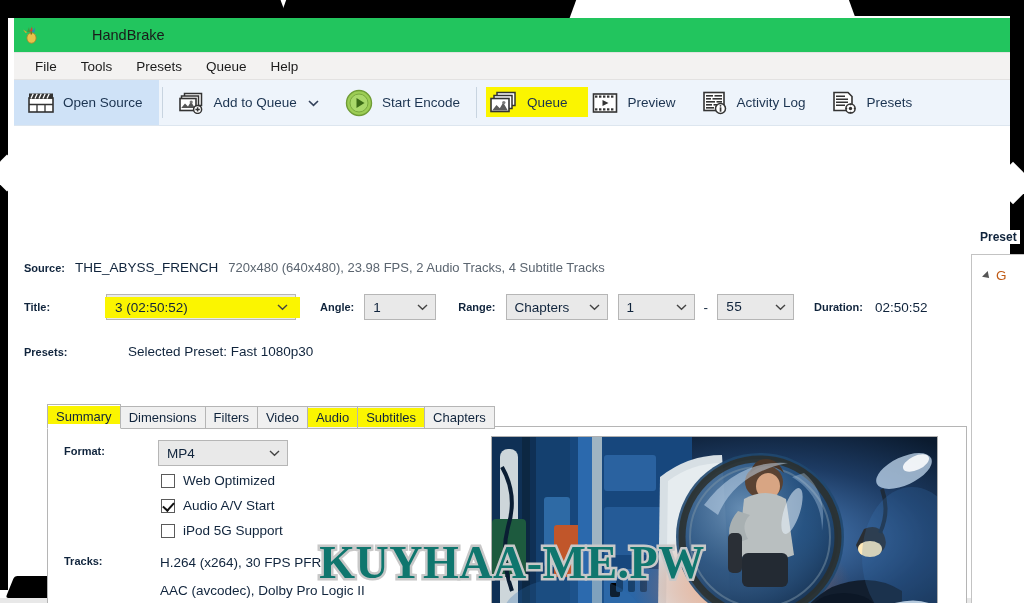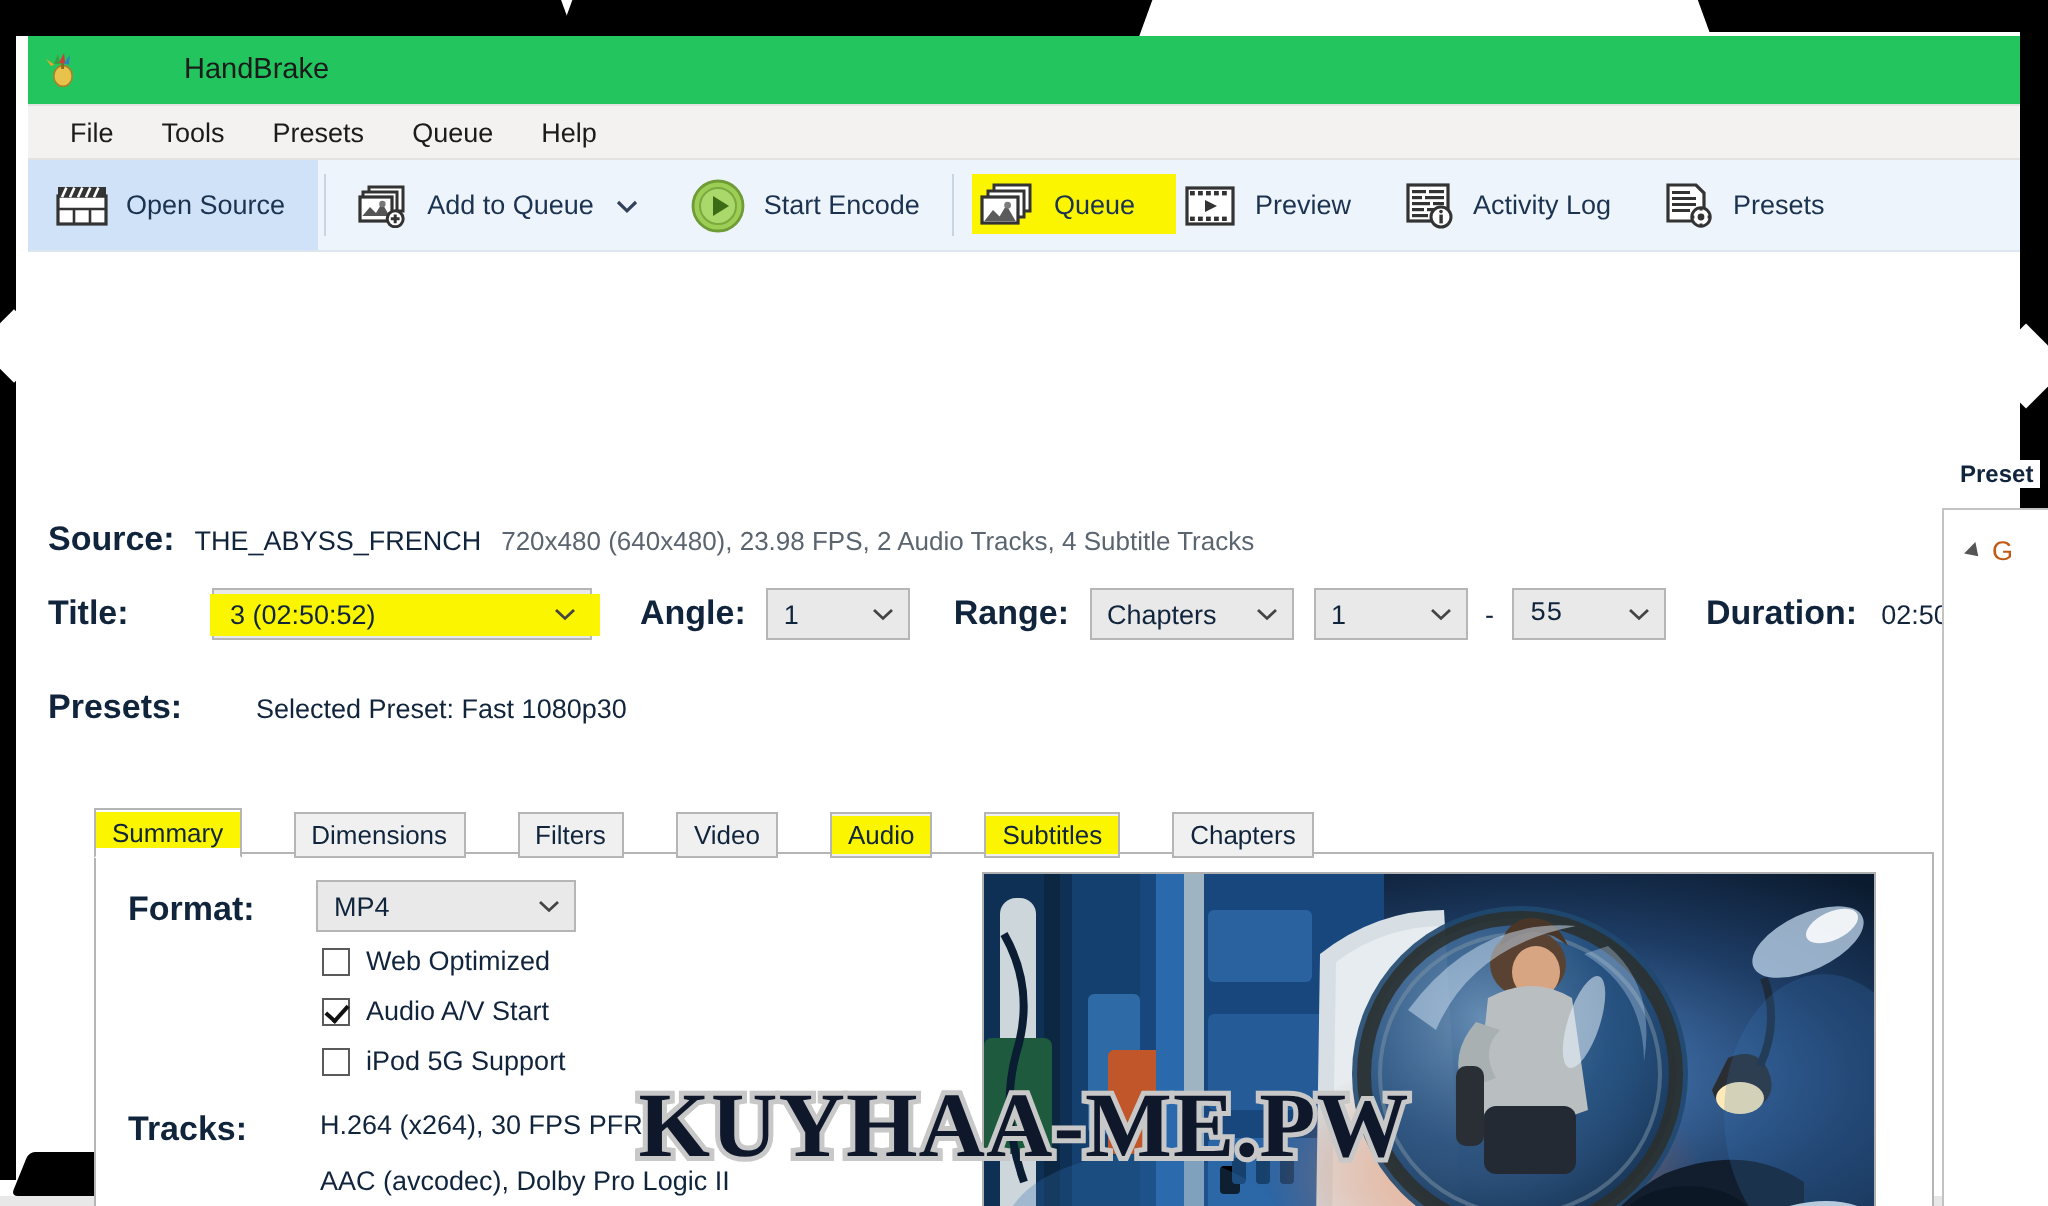--- a/index.html
+++ b/index.html
@@ -118,21 +118,21 @@
     background: #fbf500;
     z-index: 1;
   }
 
   
   .ico { position: relative; flex: 0 0 auto; z-index: 2; }
   .ico svg { display: block; }
 
   
   .body-area { padding: 0 0 0 0; position: relative; }
-  .lbl-bold { font-weight: bold; font-size: 17px; color: #10243c; }
+  .lbl-bold { font-weight: bold; font-size: 11px; color: #10243c; }
   .lbl-norm { font-size: 13.5px; color: #10243c; }
   .lbl-grey { font-size: 13px; color: #5b6570; }
 
   .srcrow { position: absolute; left: 10px; top: 134px; display: flex; align-items: baseline; gap: 10px; }
   .titlerow { position: absolute; left: 10px; top: 168px; display: flex; align-items: center; }
   .presetrow { position: absolute; left: 10px; top: 218px; display: flex; align-items: center; gap: 22px; }
 
   .combo {
     height: 26px;
     background: #e9e9e9;
@@ -148,21 +148,20 @@
     margin-left: 6px; margin-right: 3px;
     position: relative; z-index: 2;
   }
   .combo .carat svg { display: block; }
 
   
   .tabstrip {
     position: absolute; left: 33px; top: 278px;
     display: flex; align-items: flex-end;
     z-index: 3;
-    gap: 27px;
   }
   .tab {
     height: 23px;
     border: 1px solid #b5b5b5;
     background: #f0f0f0;
     margin-right: -1px;
     display: flex; align-items: center;
     padding: 0 8px;
     font-size: 13px; color: #10243c;
     position: relative;
@@ -245,21 +244,21 @@
 
   
   .watermark {
     position: absolute;
     left: 0; top: 536px; width: 1024px;
     text-align: center;
     font-family: "Liberation Serif", serif;
     font-size: 46px;
     font-weight: bold;
     letter-spacing: 0.5px;
-    color: #0f172a;
+    color: #0f766e;
     -webkit-text-stroke: 5px #c8c8c8;
     paint-order: stroke fill;
     z-index: 40;
     pointer-events: none;
   }
 </style>
 </head>
 <body>
 
 <div id="root">

